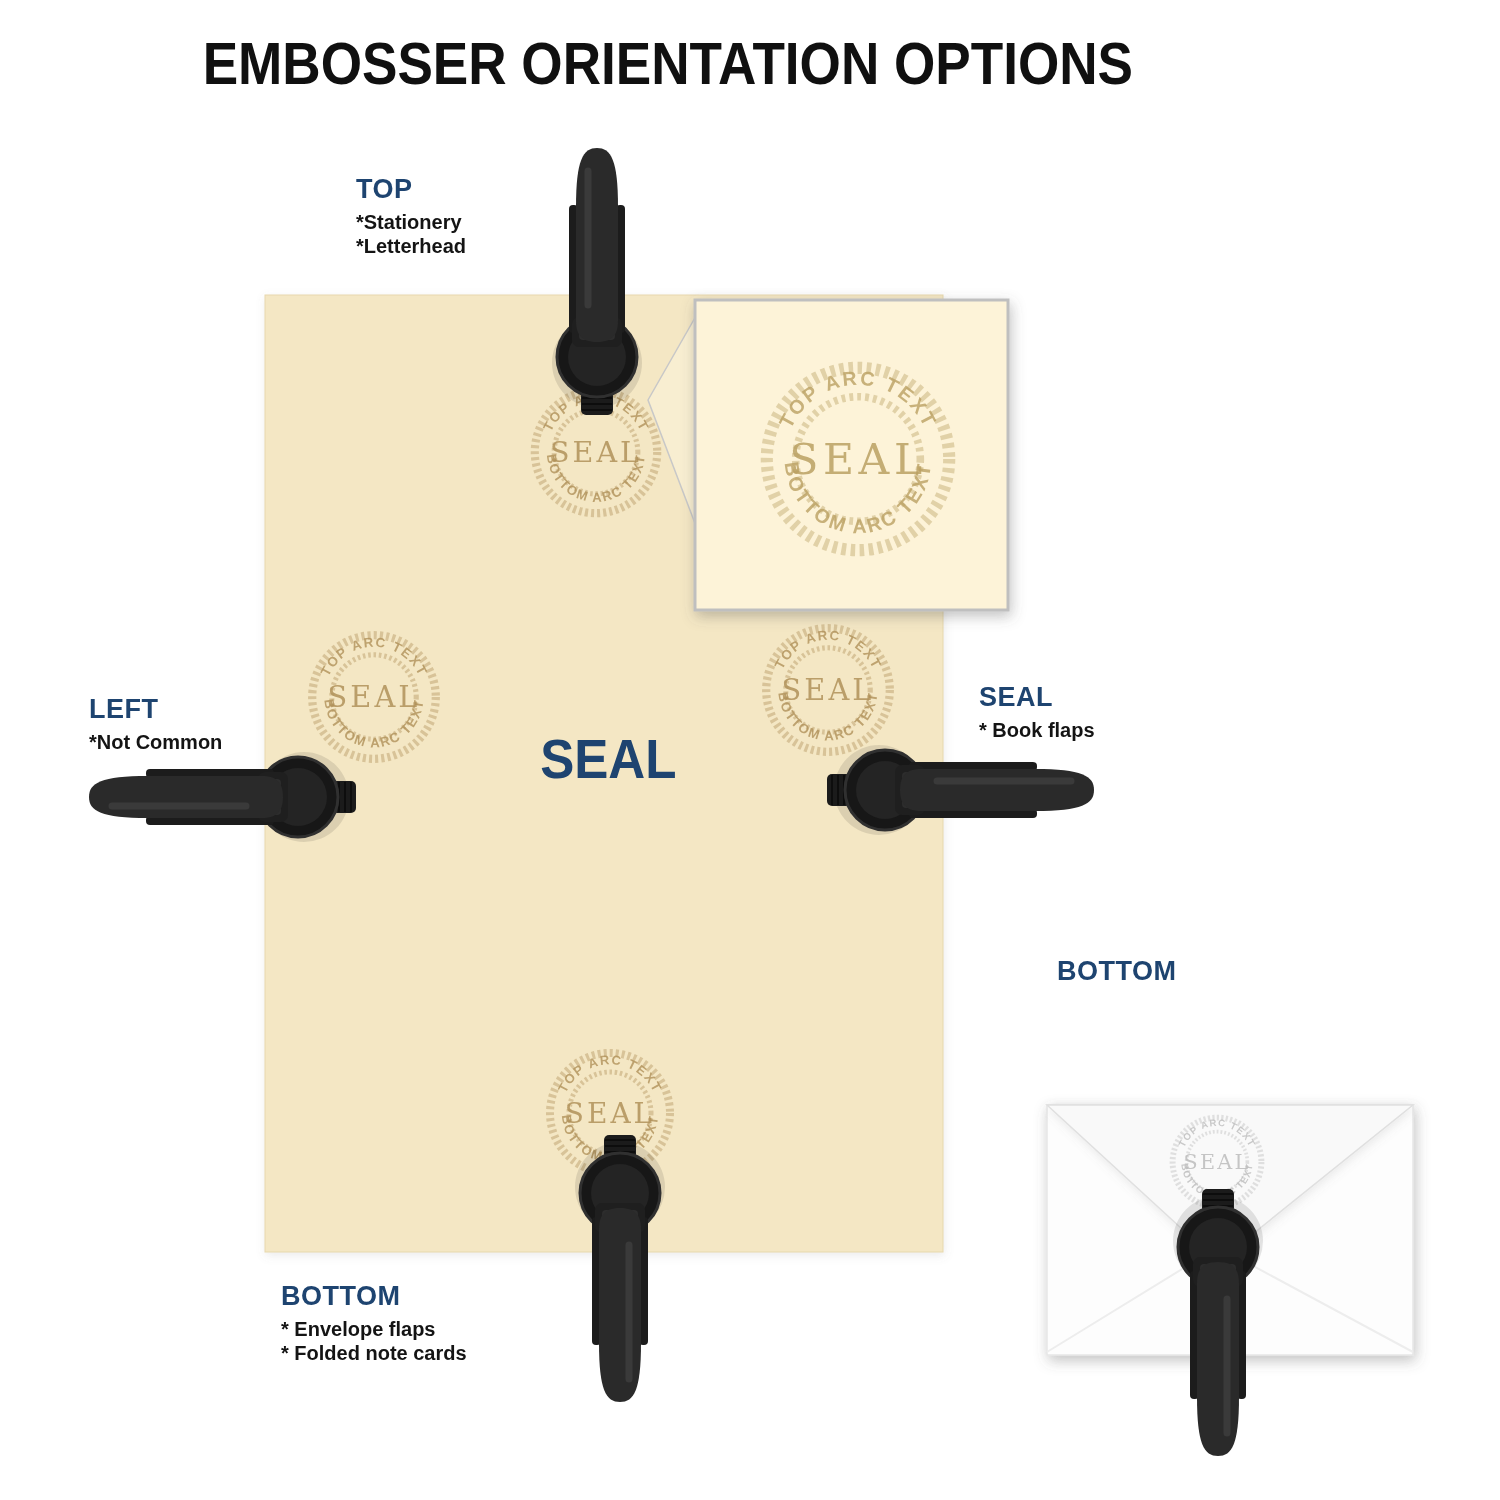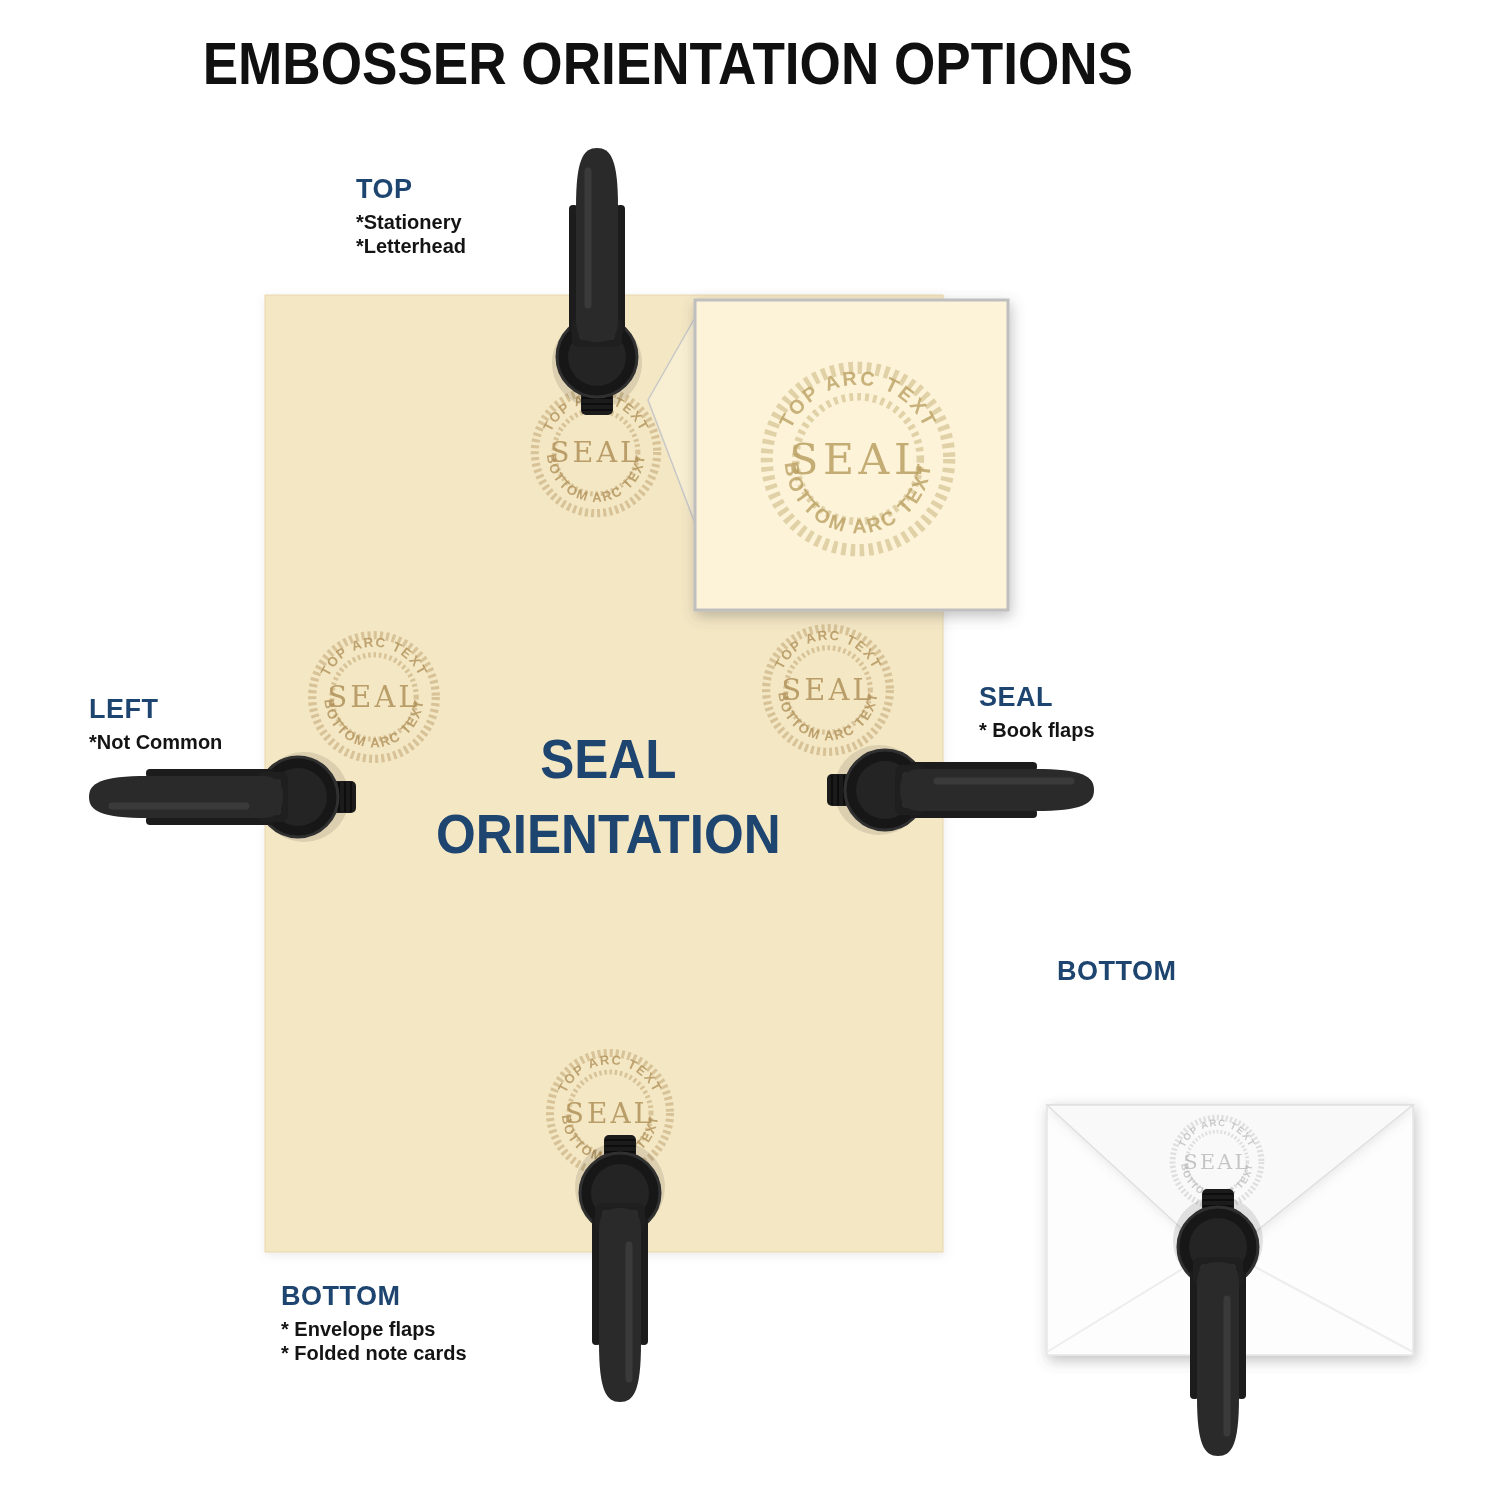--- a/index.html
+++ b/index.html
@@ -142,14 +142,13 @@
   <div class="lbl-item">* Envelope flaps</div>
   <div class="lbl-item">* Folded note cards</div>
 </div>
 
 <div class="txt lbl" style="left:1057px;top:958px;">
   <div class="lbl-heading">BOTTOM</div>
 </div>
 
 <div class="txt center-text">
   <div><span class="squeeze">SEAL</span></div>
-  <div><span class="squeeze">ORIENTATION</span></div>
 </div>
 
 </body></html>

